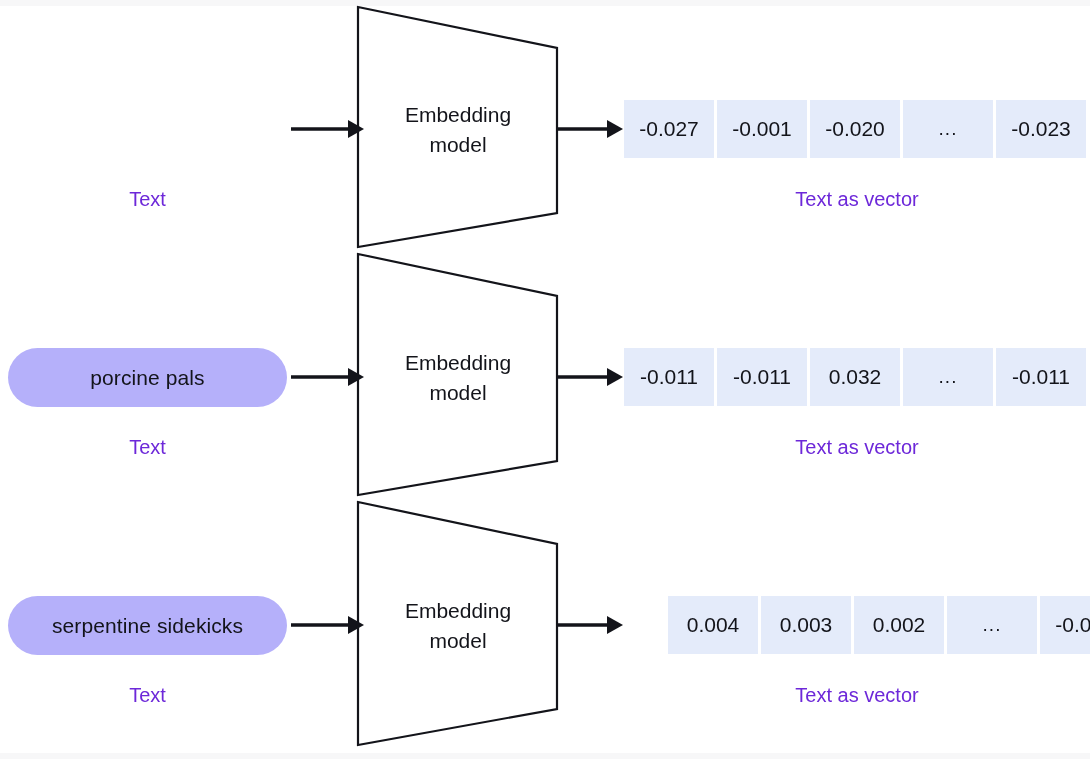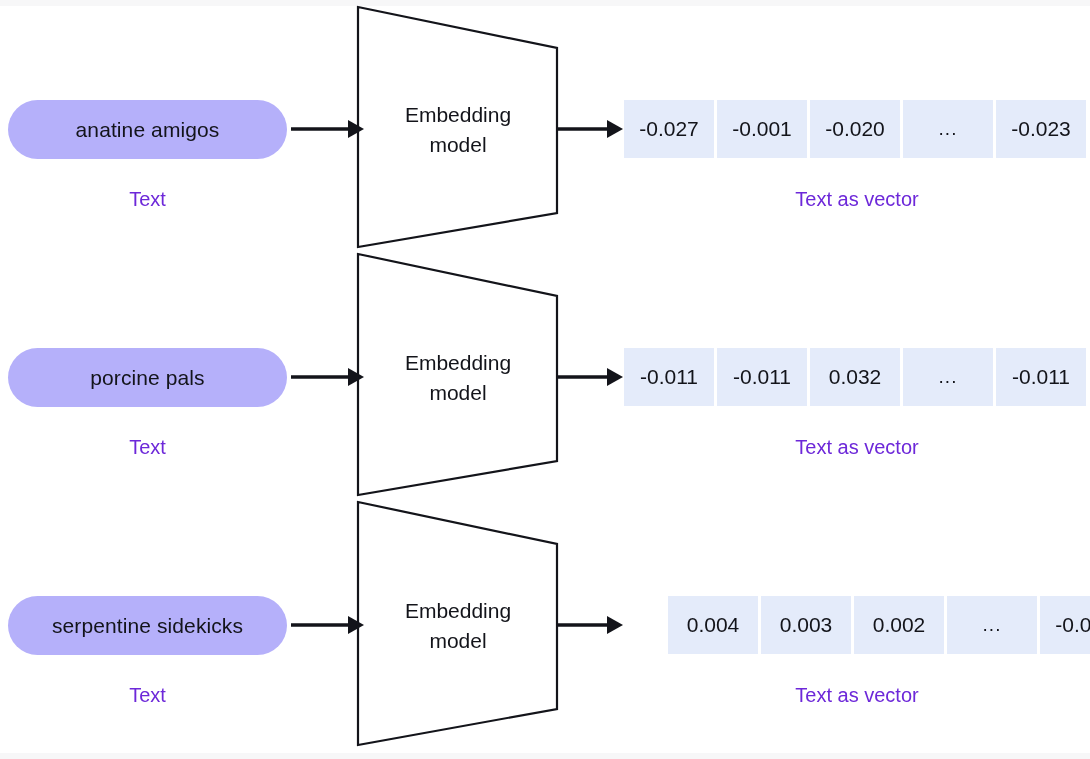--- a/index.html
+++ b/index.html
@@ -156,23 +156,20 @@
     <g>
       <line class="conn-line" x1="558" y1="377" x2="609" y2="377"></line>
       <polygon class="conn-head" points="607,368 623,377 607,386"></polygon>
     </g>
     <g>
       <line class="conn-line" x1="558" y1="625" x2="609" y2="625"></line>
       <polygon class="conn-head" points="607,616 623,625 607,634"></polygon>
     </g>
   </svg>
 
-  <div class="pill" style="top:100px;">
-    <span>anatine amigos</span>
-  </div>
   <div class="caption text-label" style="top:188px;">Text</div>
 
   <div class="funnel-label" style="left:358px; top:100px;">
     <div>Embedding</div>
     <div>model</div>
   </div>
 
   <div class="vector-row" style="top:100px;">
     <div class="vcell">-0.027</div>
     <div class="vcell">-0.001</div>

